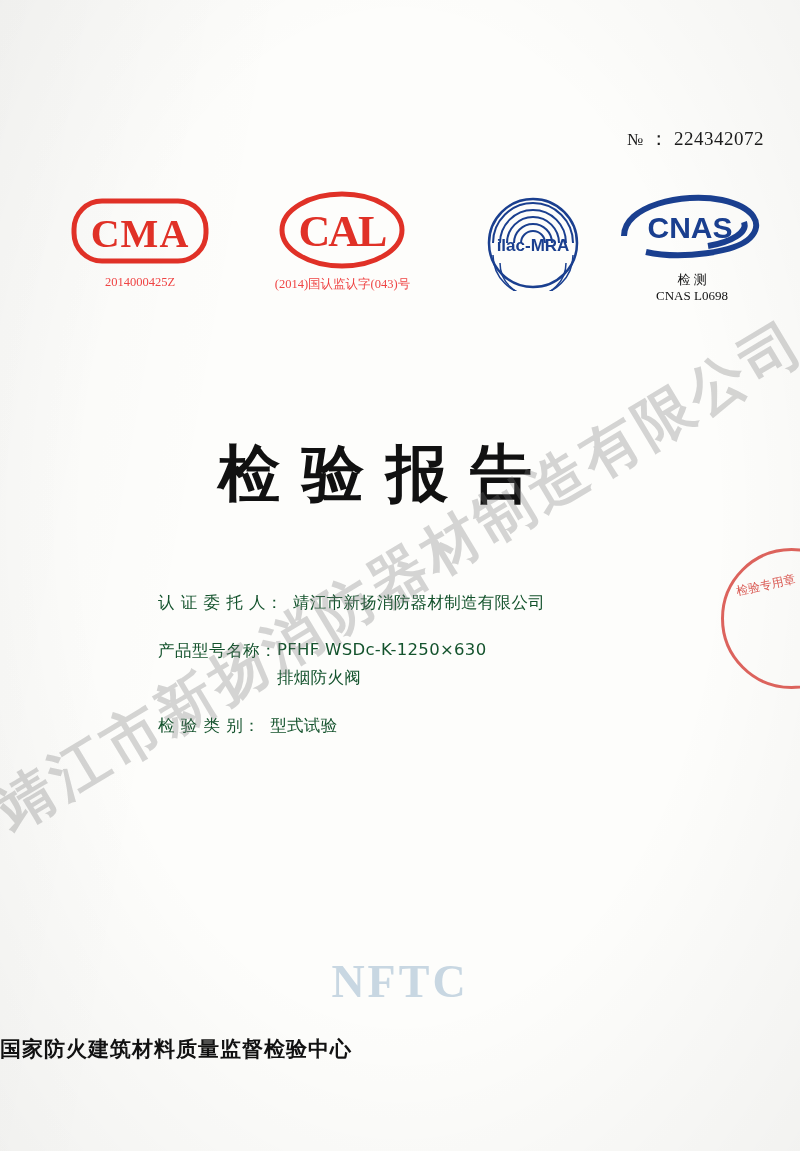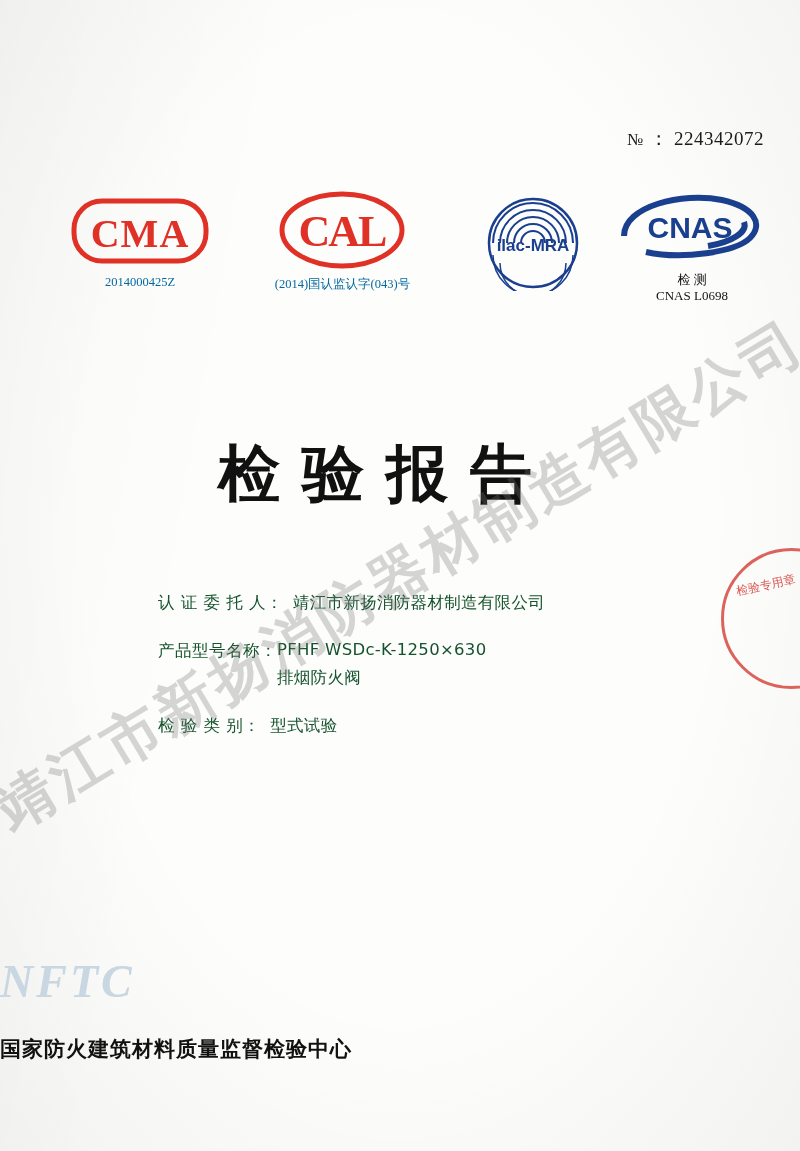--- a/index.html
+++ b/index.html
@@ -53,21 +53,21 @@
     width: 640px;
     height: 135px;
   }
   .logo {
     position: absolute;
     text-align: center;
   }
   .logo-caption {
     font-family: "Liberation Serif", serif;
     font-size: 12.5px;
-    color: #0369a1;
+    color: #ef4444;
     margin-top: 4px;
     white-space: nowrap;
   }
 
   
   .logo-cma { left: 70px; top: 8px; width: 140px; }
   
   .logo-cal { left: 255px; top: 3px; width: 175px; }
   
   .logo-ilac { left: 468px; top: 10px; width: 130px; }
@@ -126,23 +126,22 @@
     letter-spacing: 0.3px;
   }
   .field-value-block { display: flex; flex-direction: column; }
 
   
   .nftc-mark {
     position: absolute;
     left: 0;
     top: 955px;
     width: 800px;
-    text-align: left;
+    text-align: center;
     font-family: "Liberation Serif", serif;
-    font-style: italic;
     font-weight: bold;
     font-size: 46px;
     letter-spacing: 3px;
     color: #c8d7e2;
   }
   .footer-org {
     position: absolute;
     left: 0;
     top: 1035px;
     width: 800px;

